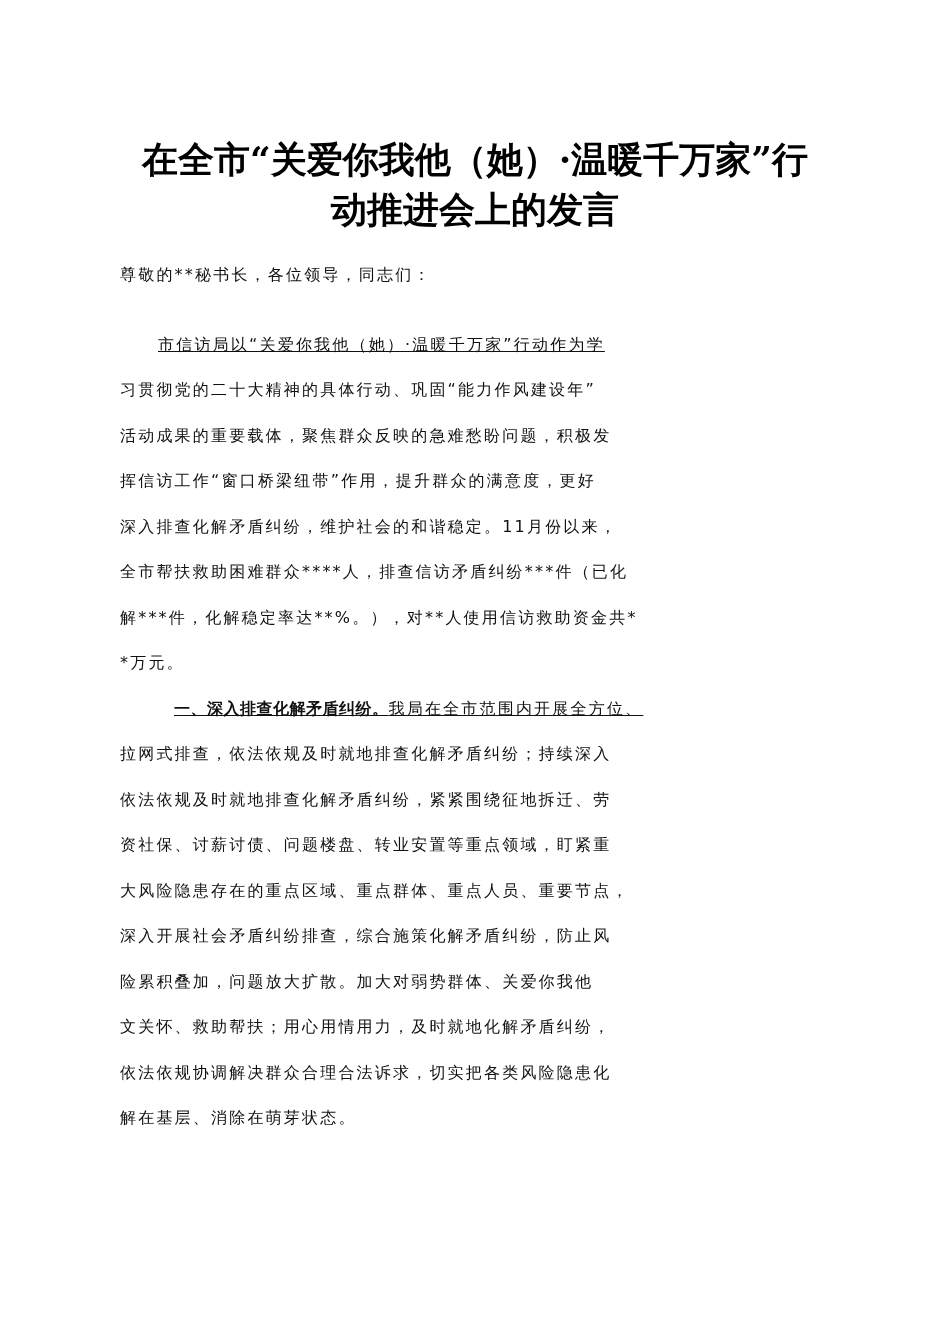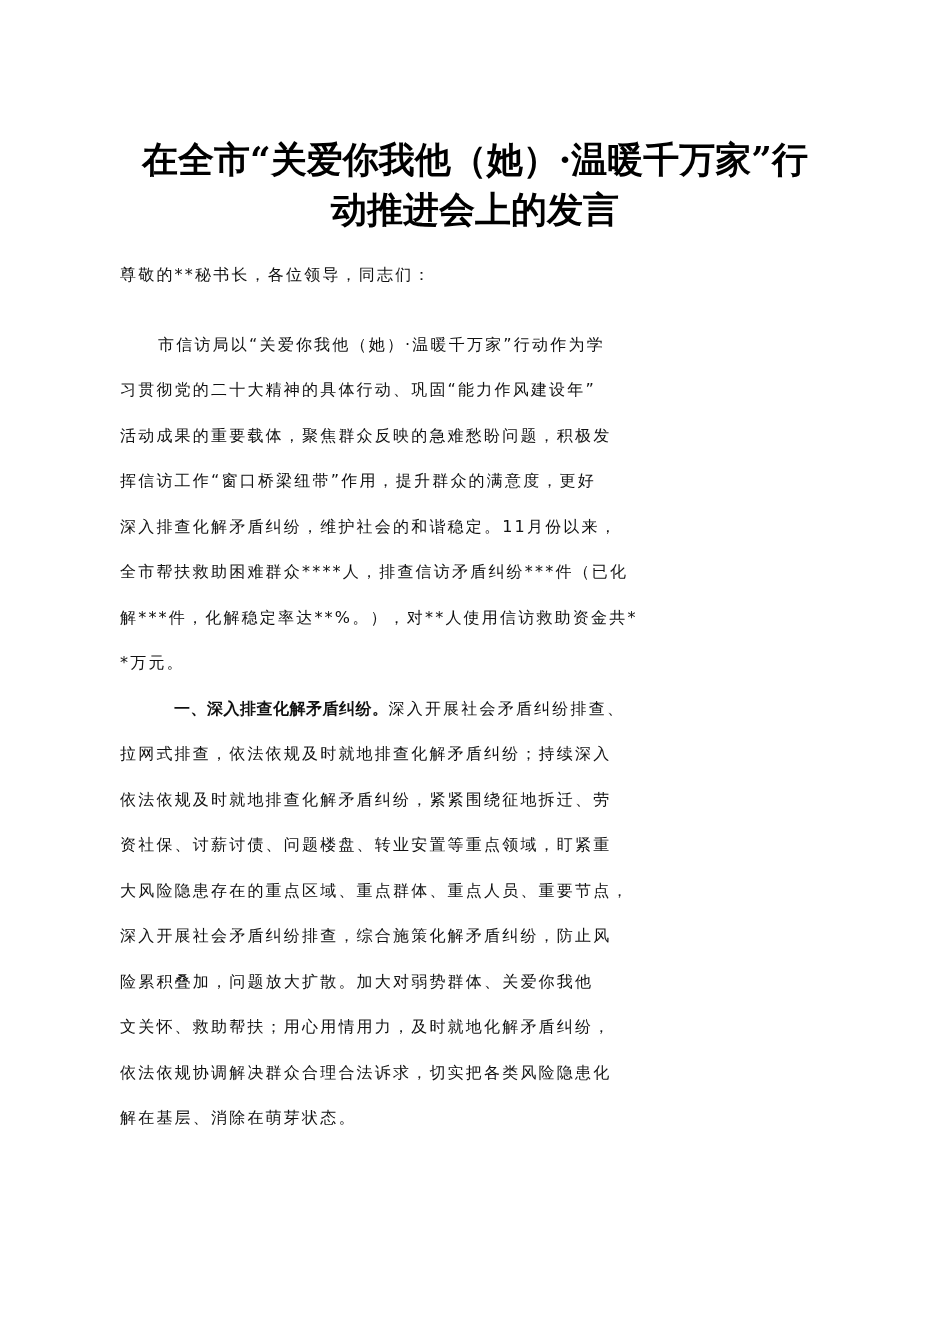--- a/index.html
+++ b/index.html
@@ -14,21 +14,21 @@
   }
   .body {
     position: absolute; left: 120px; top: 252px; width: 715px;
     font-family: "DejaVu Sans", "Liberation Sans", sans-serif;
     font-size: 16px; line-height: 45.5px; color: #111;
     letter-spacing: 2.2px;
     text-align: justify;
   }
   .line { display: block; white-space: nowrap; height: 45.5px; }
   .gap { height: 24px; }
-  .indent { padding-left: 38px; }
+  .indent { padding-left: 38px; text-decoration: underline; }
   .bold { font-weight: bold; letter-spacing: 0.5px; margin-left: 16px; }
 </style>
 </head>
 <body>
 
 <div class="page">
   <div class="title">
     <div>在全市“关爱你我他（她）·温暖千万家”行</div>
     <div>动推进会上的发言</div>
   </div>
@@ -42,21 +42,21 @@
       <span class="line">习贯彻党的二十大精神的具体行动、巩固“能力作风建设年”</span>
       <span class="line">活动成果的重要载体，聚焦群众反映的急难愁盼问题，积极发</span>
       <span class="line">挥信访工作“窗口桥梁纽带”作用，提升群众的满意度，更好</span>
       <span class="line">深入排查化解矛盾纠纷，维护社会的和谐稳定。11月份以来，</span>
       <span class="line">全市帮扶救助困难群众****人，排查信访矛盾纠纷***件（已化</span>
       <span class="line">解***件，化解稳定率达**%。），对**人使用信访救助资金共*</span>
       <span class="line">*万元。</span>
     </div>
 
     <div>
-      <span class="line indent"><span class="bold">一、深入排查化解矛盾纠纷。</span><span>深入开展社会矛盾纠纷排查、</span></span>
+      <span class="line indent"><span class="bold">一、深入排查化解矛盾纠纷。</span><span>我局在全市范围内开展全方位、</span></span>
       <span class="line">拉网式排查，依法依规及时就地排查化解矛盾纠纷；持续深入</span>
       <span class="line">依法依规及时就地排查化解矛盾纠纷，紧紧围绕征地拆迁、劳</span>
       <span class="line">资社保、讨薪讨债、问题楼盘、转业安置等重点领域，盯紧重</span>
       <span class="line">大风险隐患存在的重点区域、重点群体、重点人员、重要节点，</span>
       <span class="line">深入开展社会矛盾纠纷排查，综合施策化解矛盾纠纷，防止风</span>
       <span class="line">险累积叠加，问题放大扩散。加大对弱势群体、关爱你我他</span>
       <span class="line">文关怀、救助帮扶；用心用情用力，及时就地化解矛盾纠纷，</span>
       <span class="line">依法依规协调解决群众合理合法诉求，切实把各类风险隐患化</span>
       <span class="line">解在基层、消除在萌芽状态。</span>
     </div>

